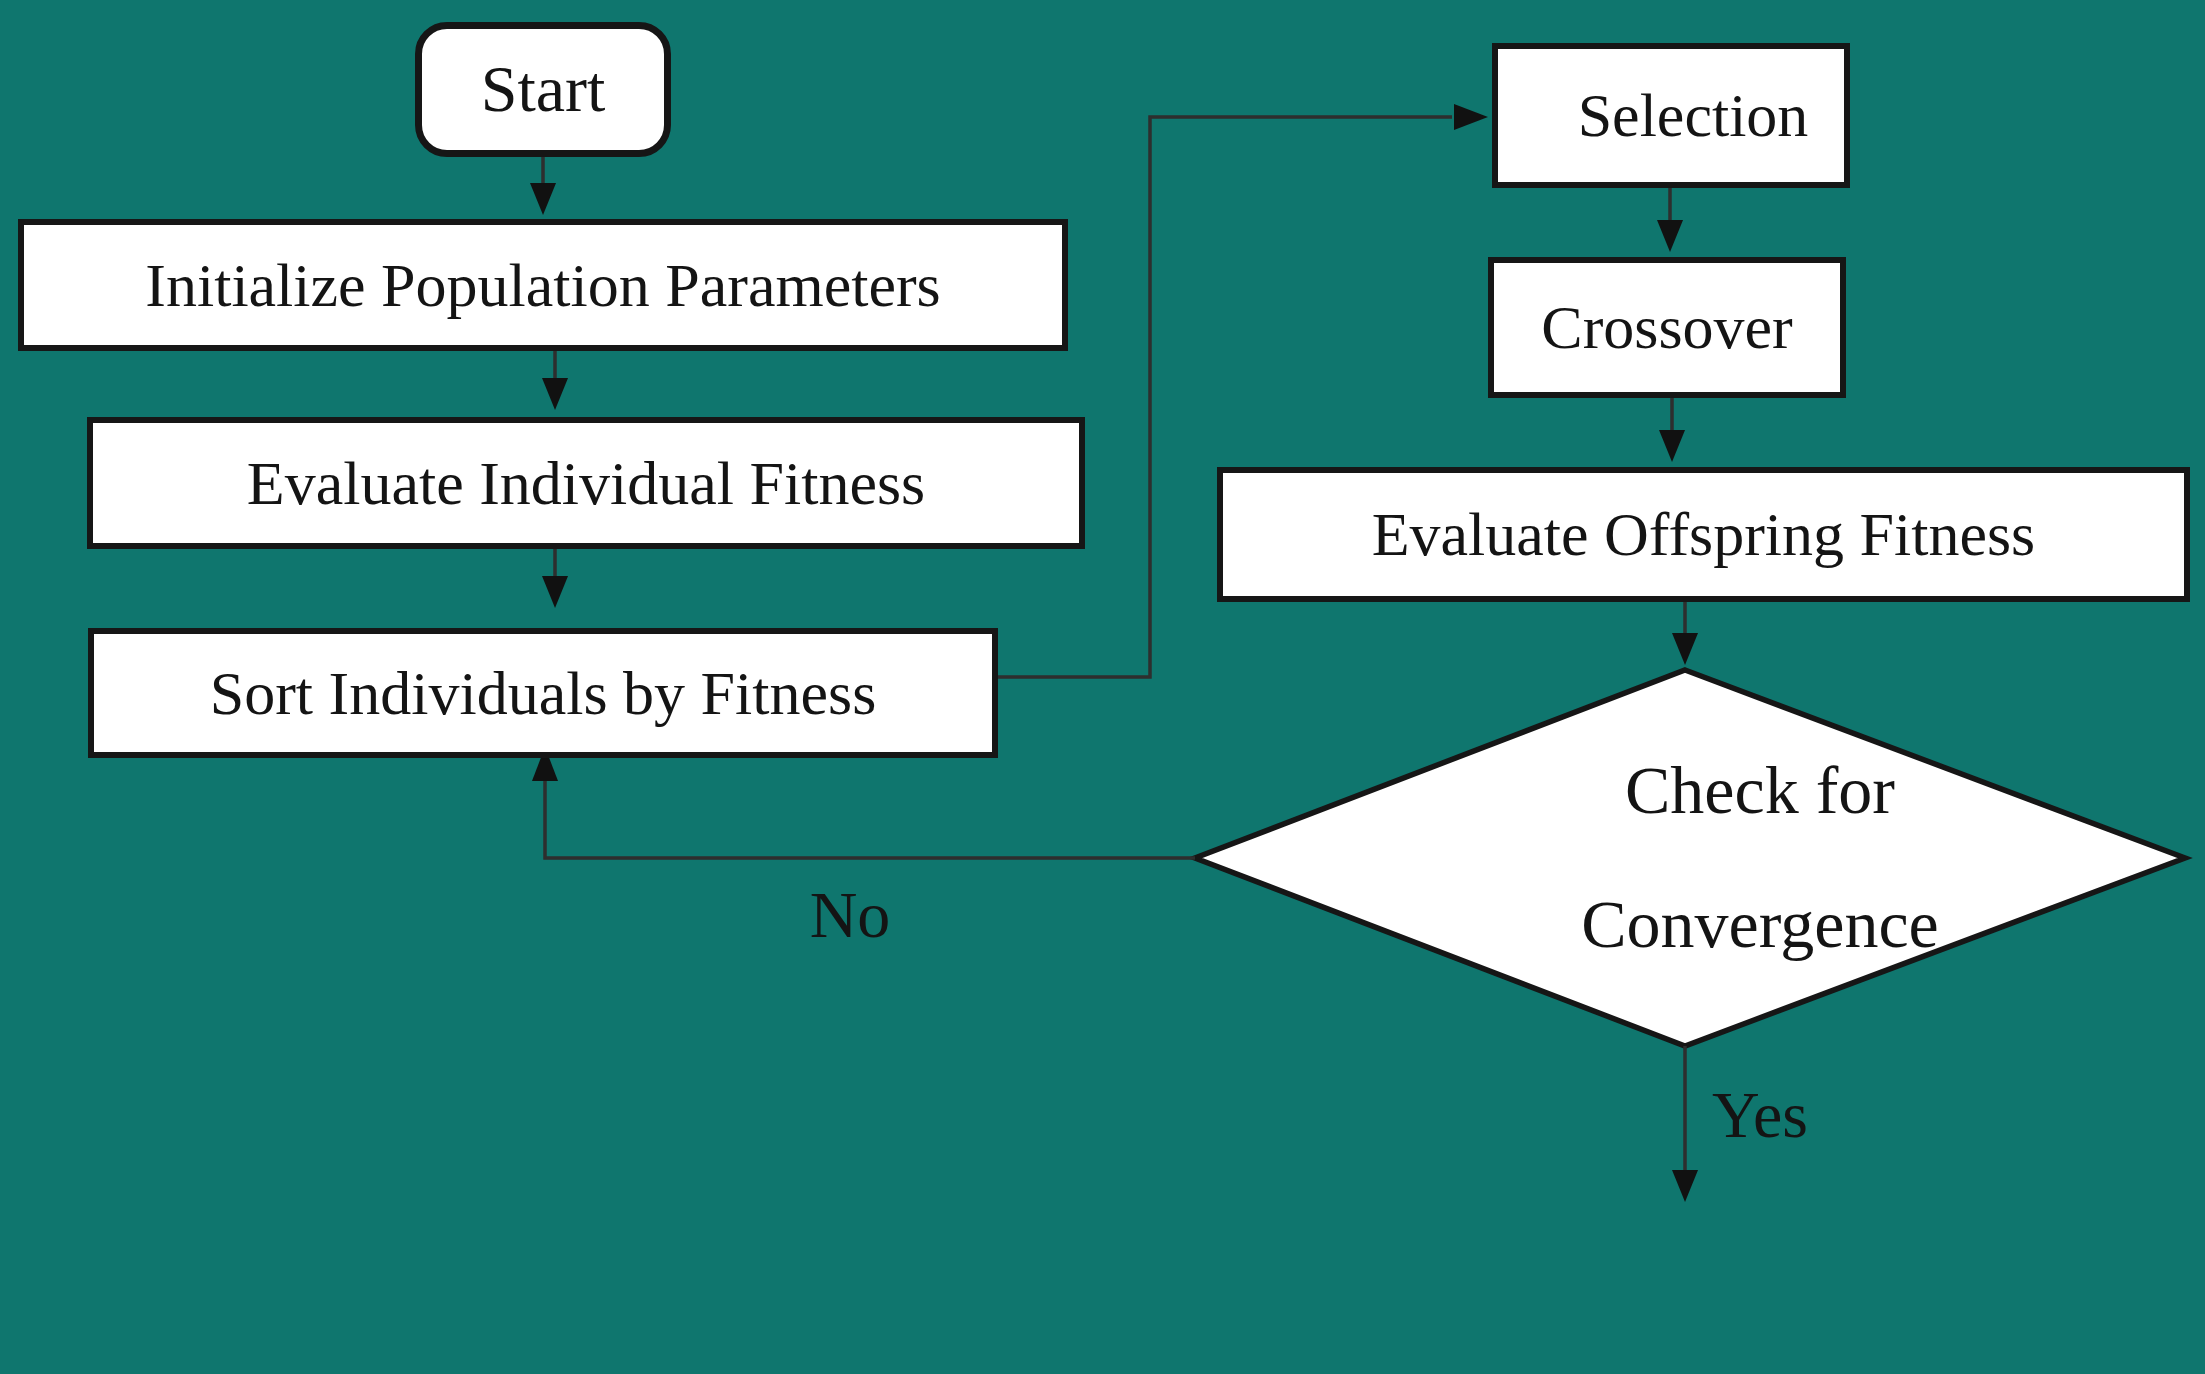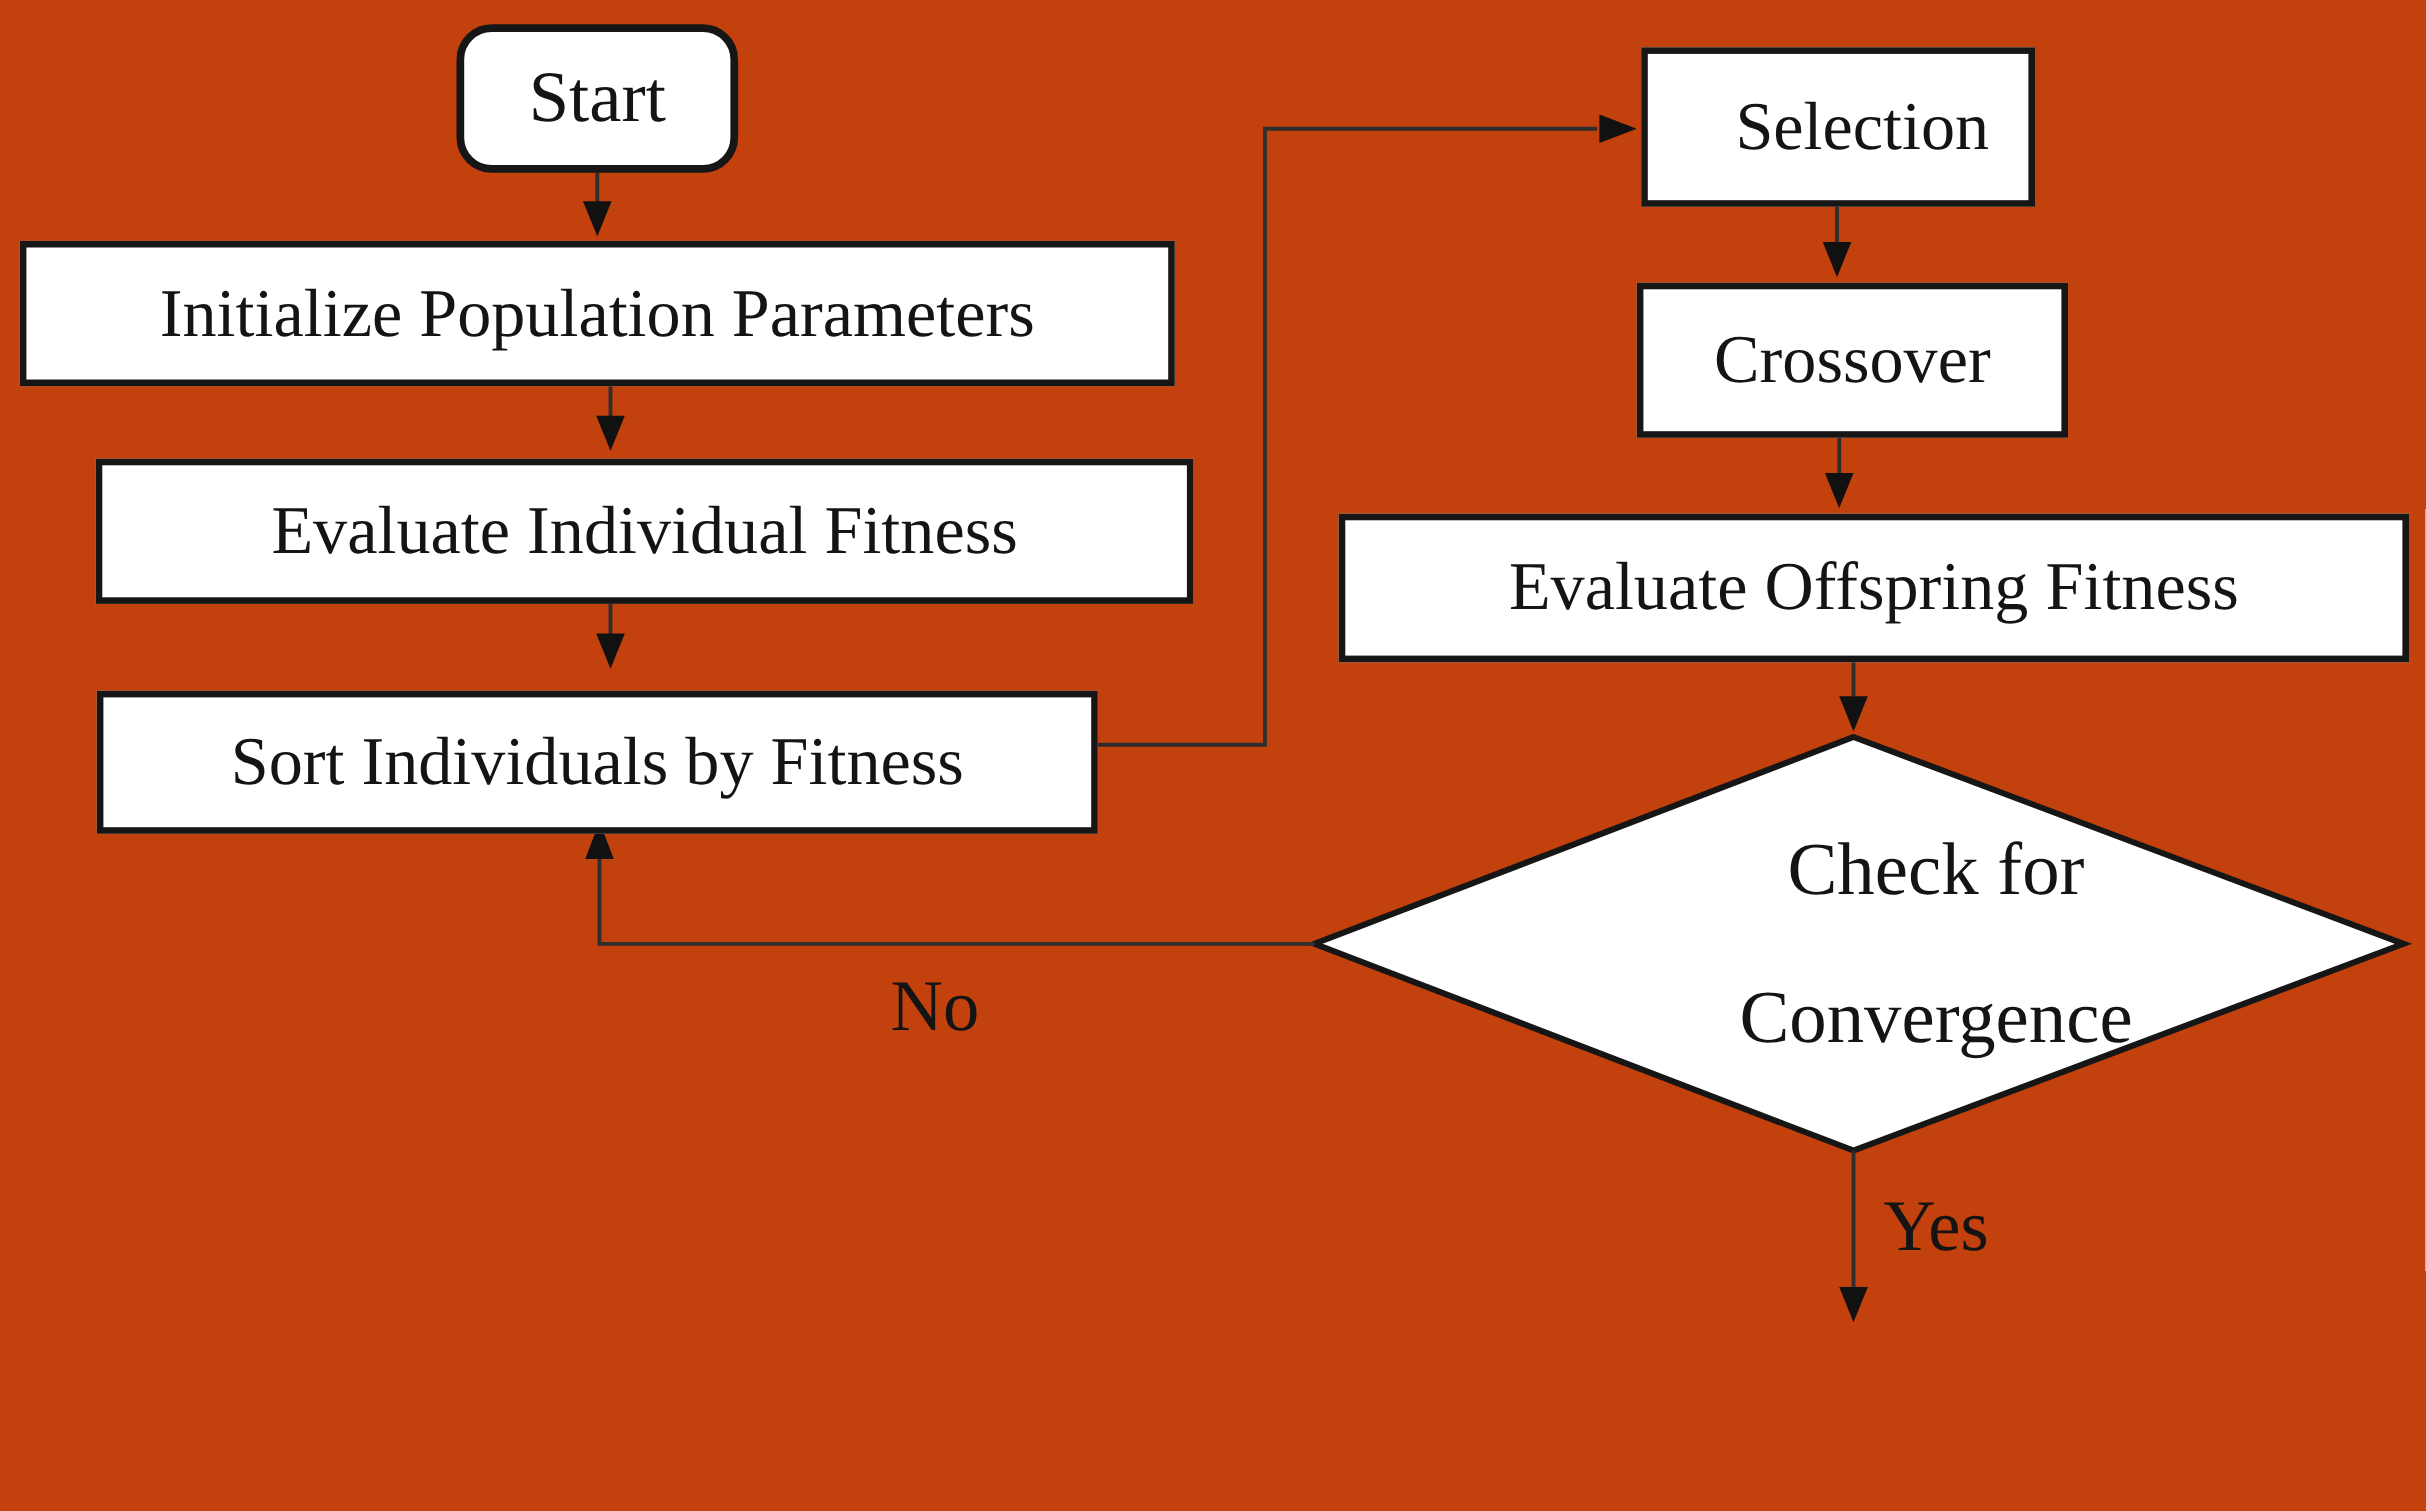--- a/index.html
+++ b/index.html
@@ -1,17 +1,17 @@
 <!DOCTYPE html>
 <html><head>
 <meta charset="utf-8">
 <style>
   html,body { margin:0; padding:0; background:#ffffff; }
   .stage {
-    position:relative; width:2205px; height:1374px; background:#c2410c;
+    position:relative; width:2205px; height:1374px; background:#0f766e;
     font-family:"Liberation Serif","DejaVu Serif",serif; color:#141414;
     overflow:hidden;
   }
   svg.wires { position:absolute; left:0; top:0; width:2205px; height:1374px; }
   .node {
     position:absolute; box-sizing:border-box; background:#ffffff;
     border:6px solid #161616; display:flex; align-items:center; justify-content:center;
     text-align:center; font-size:62px; line-height:1.1; white-space:nowrap;
   }
   .terminator { border-radius:32px; border-width:7px; font-size:66px; }
@@ -84,21 +84,21 @@
   <div class="node terminator" style="left:415px; top:22px; width:256px; height:135px;">Start</div>
 
   <div class="node" style="left:18px; top:219px; width:1050px; height:132px;">Initialize Population Parameters</div>
 
   <div class="node" style="left:87px; top:417px; width:998px; height:132px;">Evaluate Individual Fitness</div>
 
   <div class="node" style="left:88px; top:612px; width:910px; height:130px;margin-top:16px;">Sort Individuals by Fitness</div>
 
   <div class="node" style="left:1492px; top:43px; width:358px; height:145px;padding-left:44px;">Selection</div>
 
-  <div class="node" style="left:1488px; top:257px; width:392px; height:141px;">Crossover</div>
+  <div class="node" style="left:1488px; top:257px; width:358px; height:141px;">Crossover</div>
 
   <div class="node" style="left:1217px; top:467px; width:973px; height:135px;">Evaluate Offspring Fitness</div>
 
 
   <div class="decision-label" style="left:1455px; top:762px; width:610px; height:192px;">
     <span>Check for</span>
     <span>Convergence</span>
   </div>
 
   <div class="branch-label" style="left:770px; top:882px; width:160px; text-align:center;">No</div>

